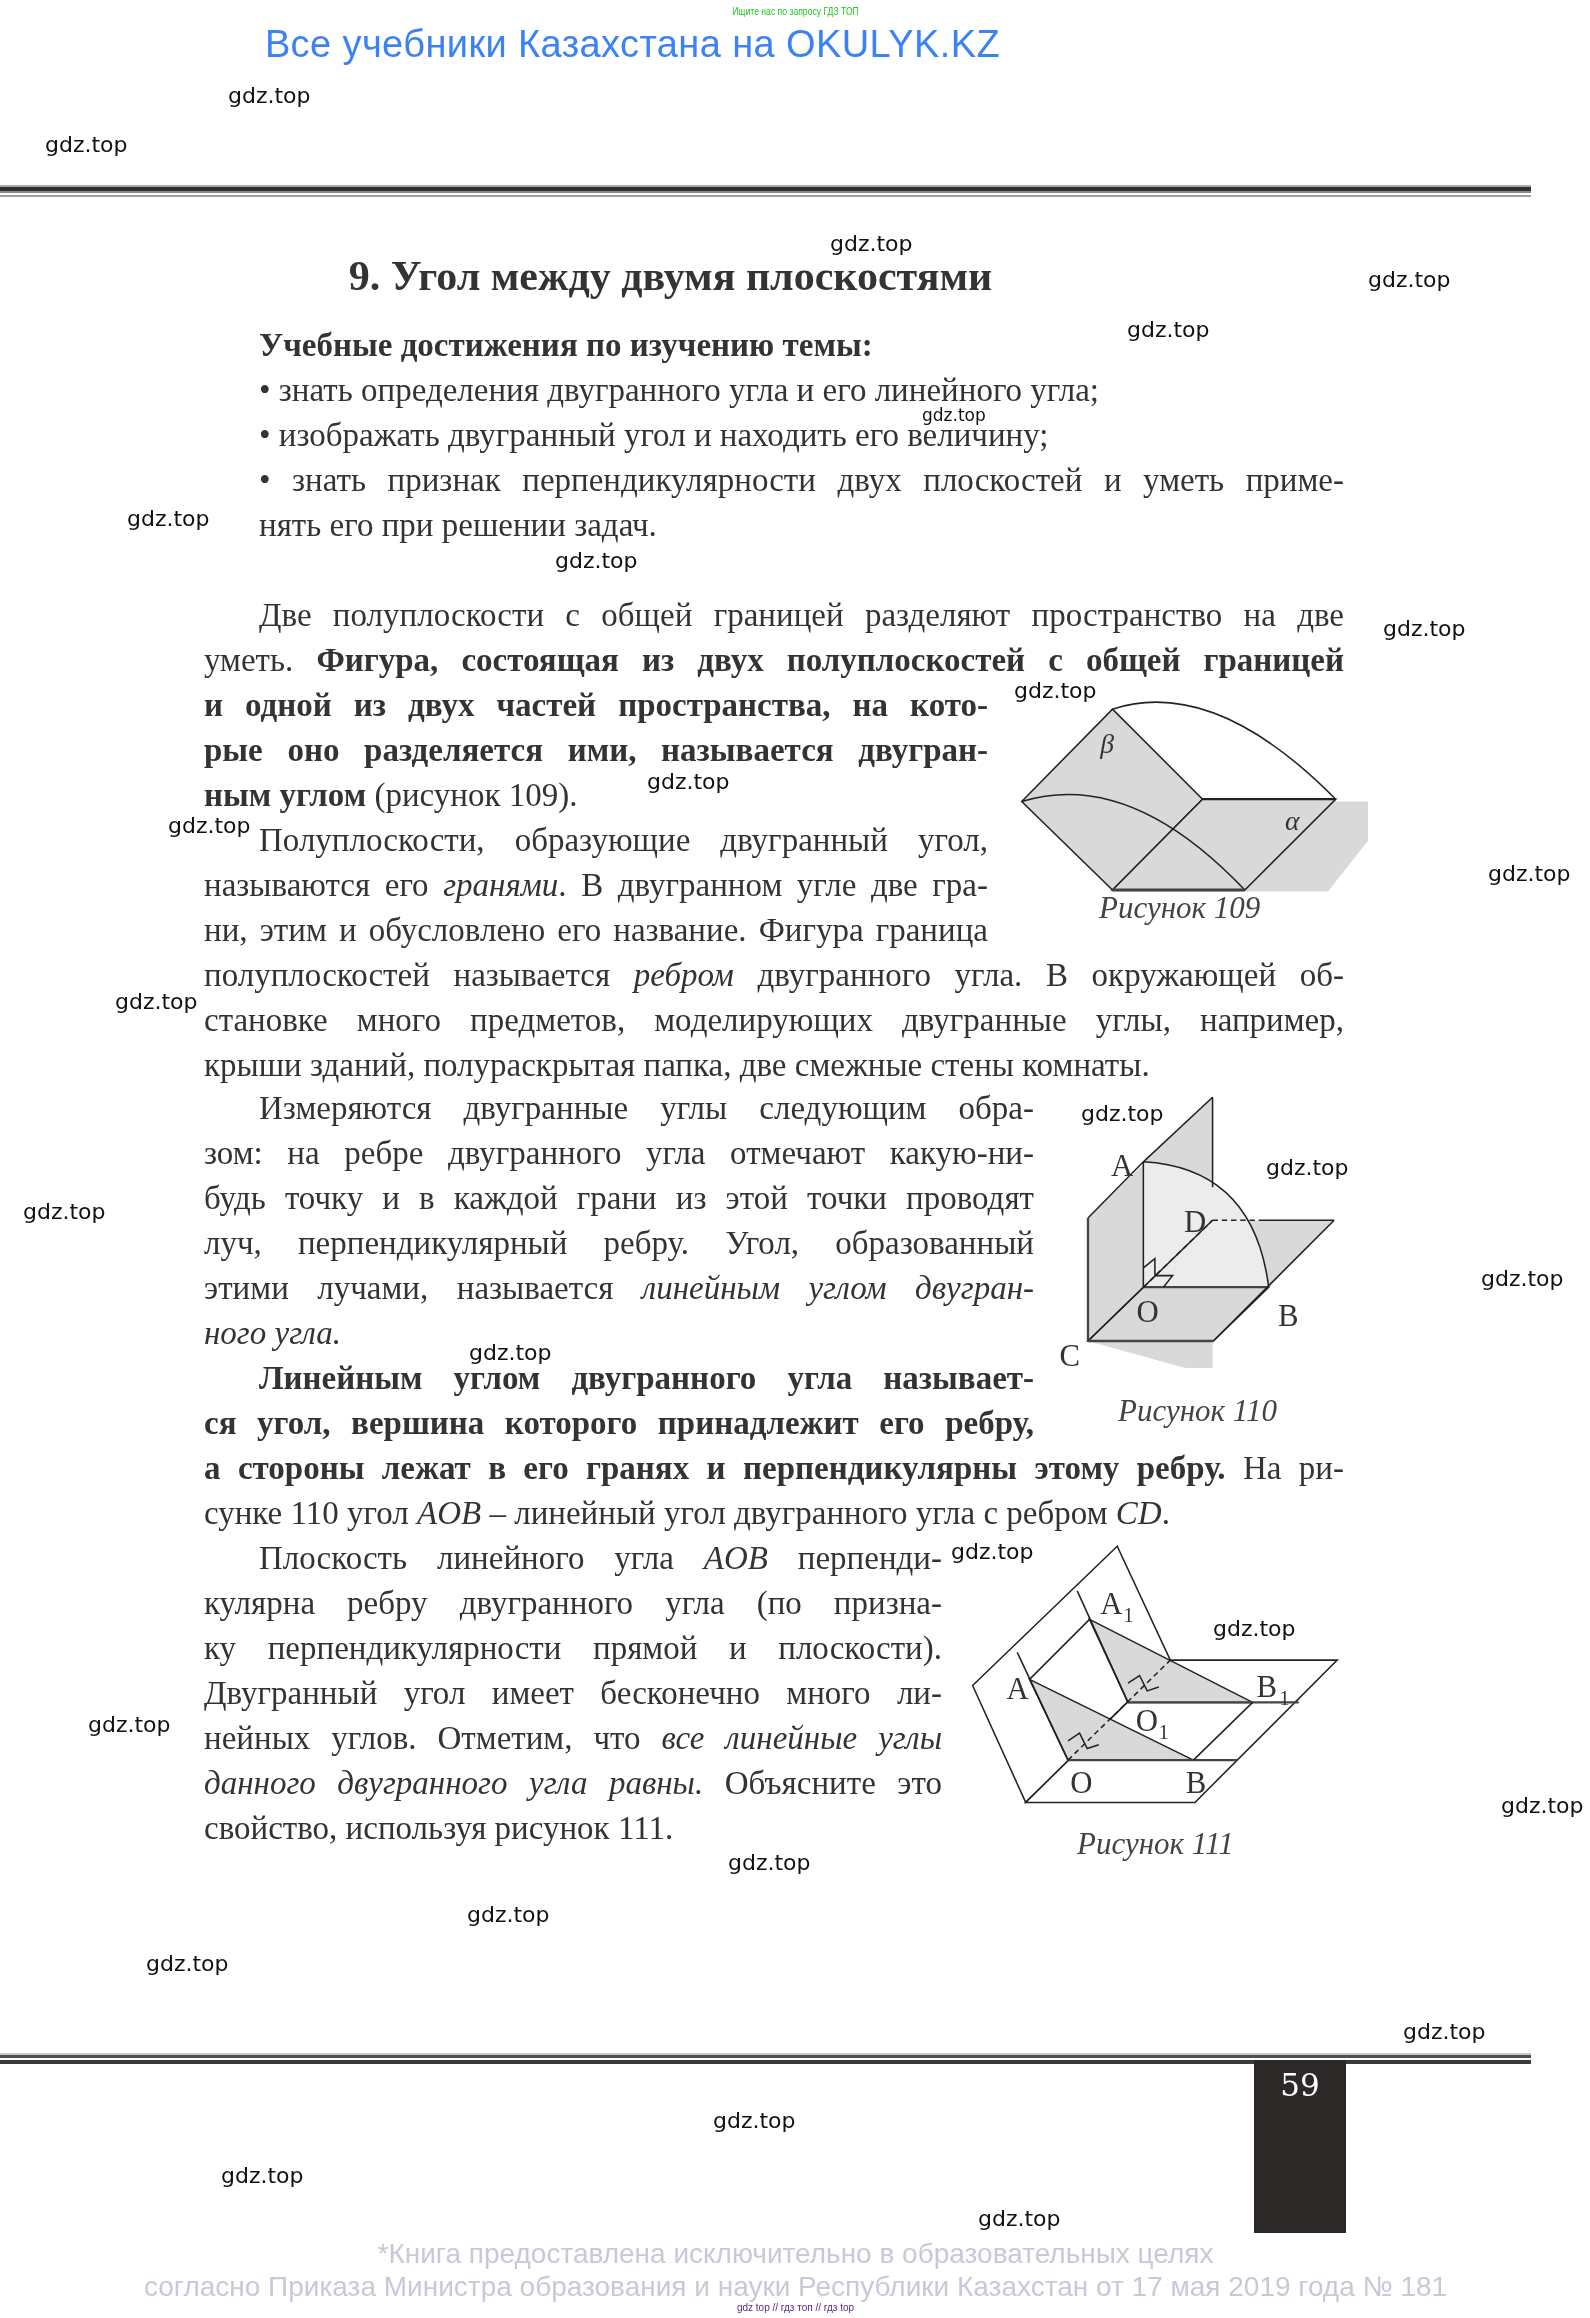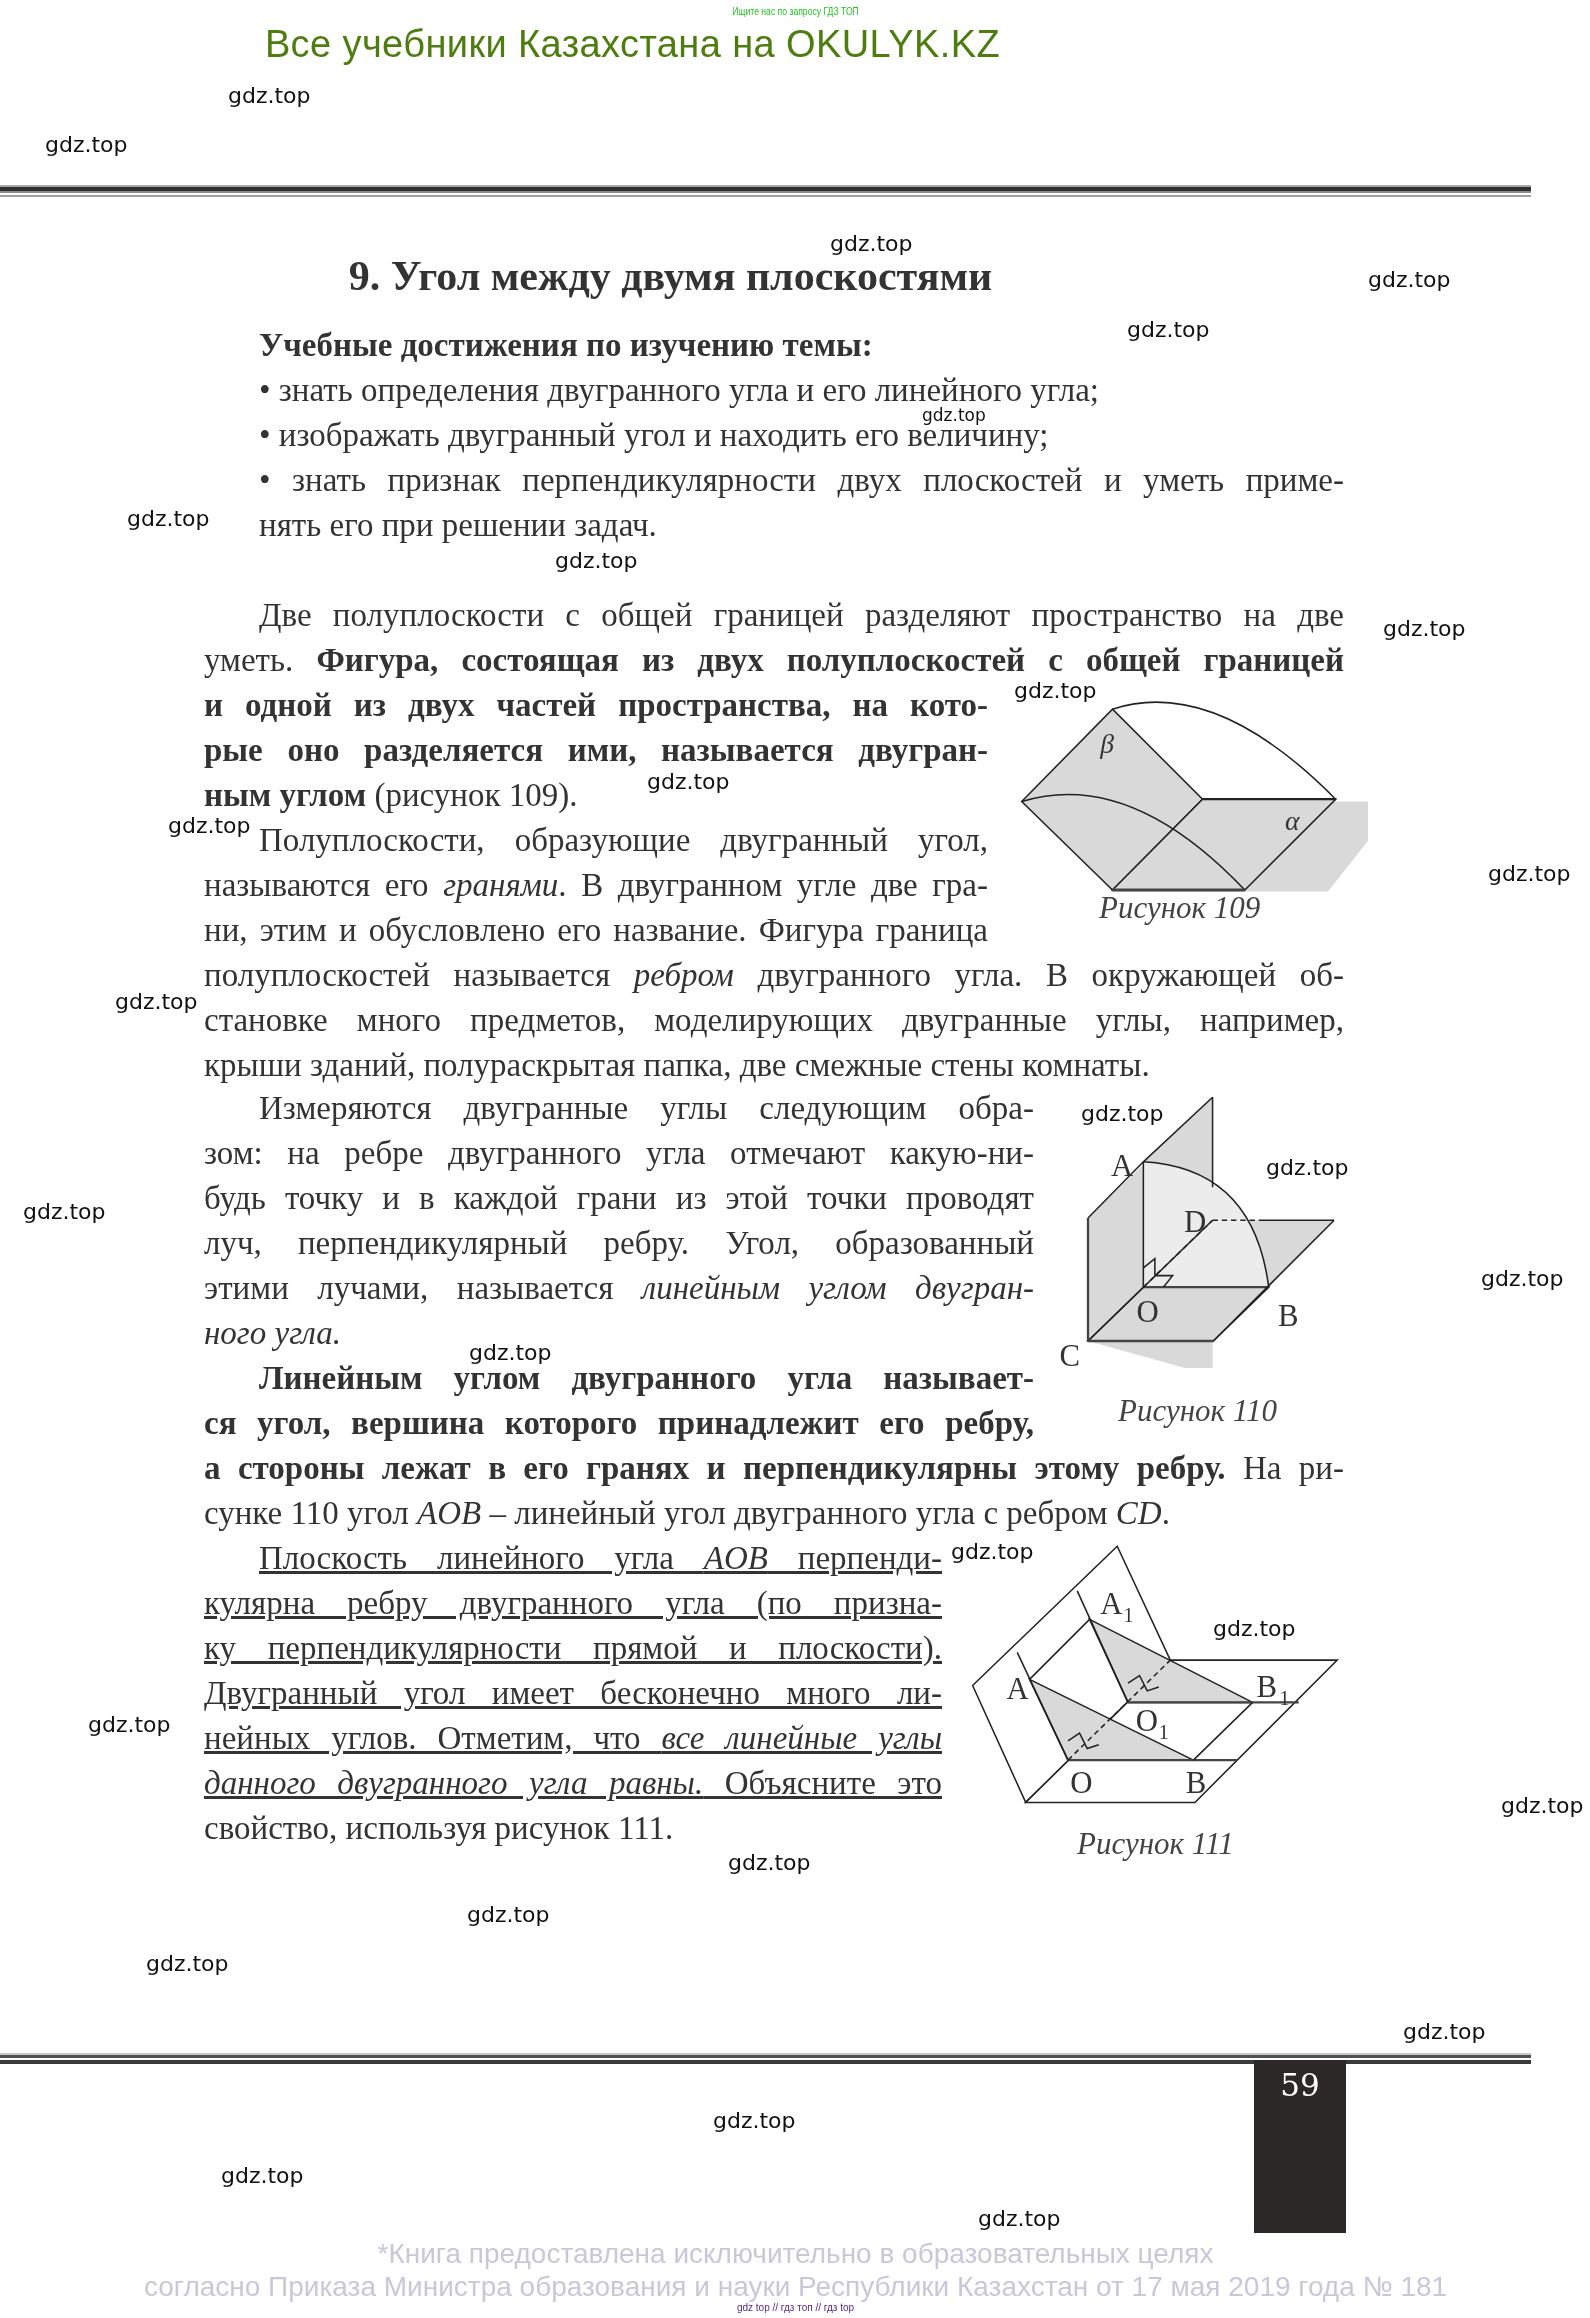--- a/index.html
+++ b/index.html
@@ -1,34 +1,34 @@
 <!DOCTYPE html>
 <html style="font-size:12.3px"><head>
 <meta charset="utf-8">
 <style>
   html, body { margin: 0; padding: 0; background: #ffffff; }
   body { width: 1591px; height: 2319px; position: relative; overflow: hidden; font-family: "Liberation Serif", serif; color: #2b2b2b; }
   .abs { position: absolute; }
   .promo { top: 4.6px; left: 0; width: 1591px; text-align: center; font-family: "Liberation Sans", sans-serif; font-size: 11.5px; color: #22c322; transform: scaleX(0.75); }
-  .banner { top: 23px; left: 0; width: 1265px; text-align: center; font-family: "Liberation Sans", sans-serif; font-size: 38px; color: #4d7c0f; letter-spacing: 0.4px; }
+  .banner { top: 23px; left: 0; width: 1265px; text-align: center; font-family: "Liberation Sans", sans-serif; font-size: 38px; color: #3b82f6; letter-spacing: 0.4px; }
   .wm { font-family: "DejaVu Sans", sans-serif; font-size: 22px; color: #111; white-space: nowrap; }
   .wm.sm { font-size: 17px; }
   .rule-top { left: 0; width: 1531px; top: 185px; }
   .rule-top div, .rule-bot div { width: 100%; }
   .rule-bot { left: 0; width: 1531px; top: 2053px; }
   .title { top: 252px; left: 0; width: 1287px; text-align: center; padding-left: 54px; box-sizing: border-box; font-size: 42px; font-weight: bold; color: #333; }
   .block { left: 204px; width: 1140px; font-size: 33px; line-height: 45px; color: #333; }
   .block p { margin: 0; }
   .ind { text-indent: 55px; }
   .j { text-align: justify; text-align-last: justify; }
   .b { font-weight: bold; }
   .i { font-style: italic; }
   .narrow { width: 784px; }
   .narrow2 { width: 830px; }
-  .narrow3 { width: 738px; text-decoration: underline; }
+  .narrow3 { width: 738px; }
   .caption { font-style: italic; font-size: 31px; color: #444; white-space: nowrap; }
   .pagenum-bar { left: 1254px; top: 2060px; width: 92px; height: 173px; background: #2d2828; }
   .pagenum { left: 1254px; top: 2067px; width: 92px; text-align: center; color: #ffffff; font-family: "DejaVu Serif", serif; font-size: 31px; }
   .disclaimer { left: 0; width: 1591px; text-align: center; font-family: "Liberation Sans", sans-serif; font-size: 28px; color: #c8c8d8; line-height: 32px; }
   .footlinks { left: 0; width: 1591px; top: 2302px; text-align: center; font-family: "Liberation Sans", sans-serif; font-size: 10px; color: #5a2a8a; }
   svg text { font-family: "Liberation Serif", serif; }
 </style>
 </head>
 <body>
 

